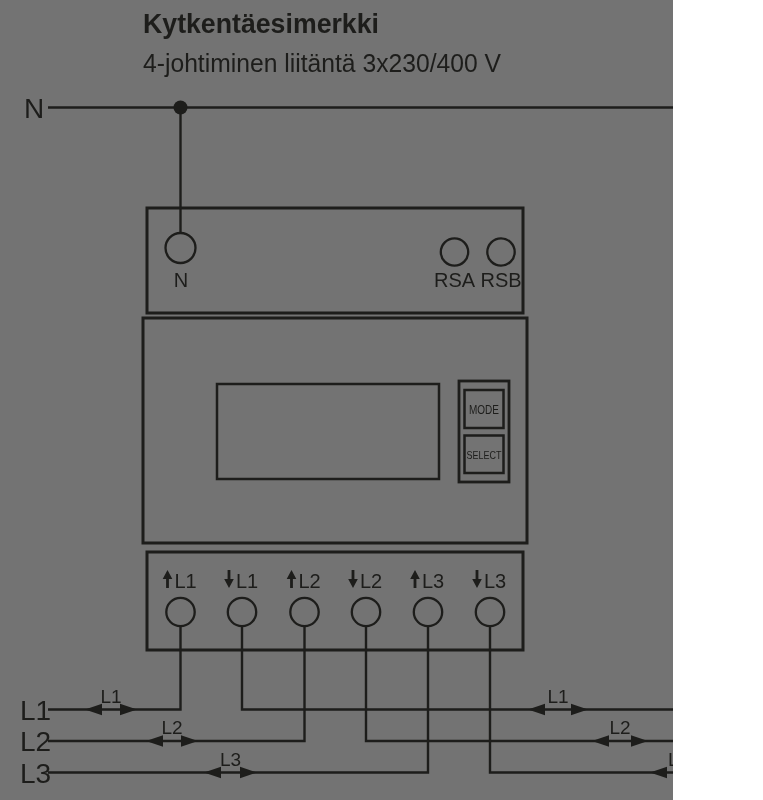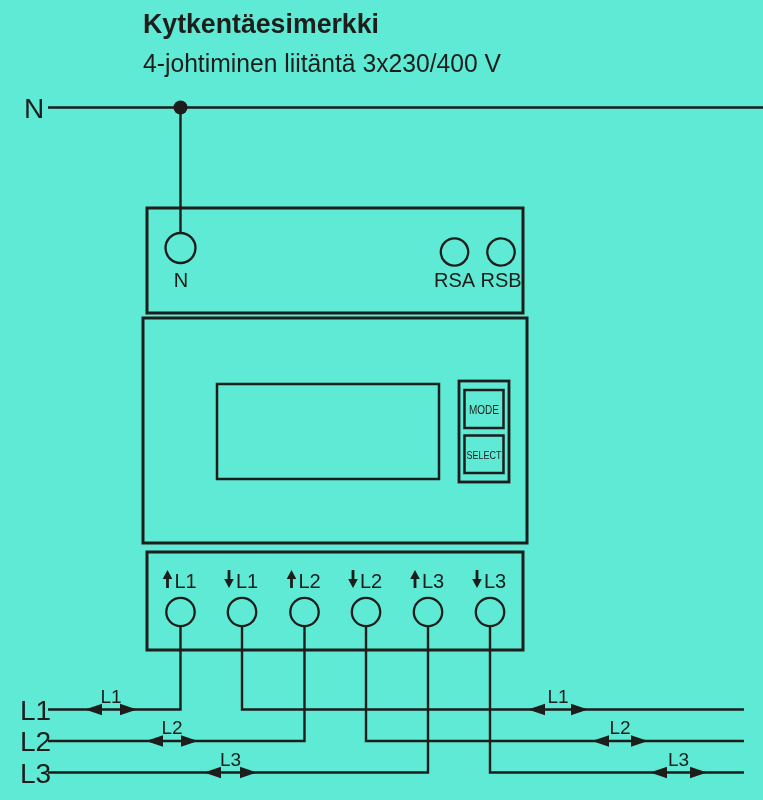--- a/index.html
+++ b/index.html
@@ -2,23 +2,23 @@
 <html><head>
 <meta charset="utf-8">
 <style>
   html, body {
     margin: 0;
     padding: 0;
     background: #ffffff;
   }
   .stage {
     position: relative;
-    width: 763px;
+    width: 673px;
     height: 800px;
-    background: #5eead4;
+    background: #737373;
     overflow: hidden;
   }
   svg {
     display: block;
     font-family: "Liberation Sans", "DejaVu Sans", sans-serif;
   }
   .shape {
     fill: none;
     stroke: #1d1d1b;
   }

